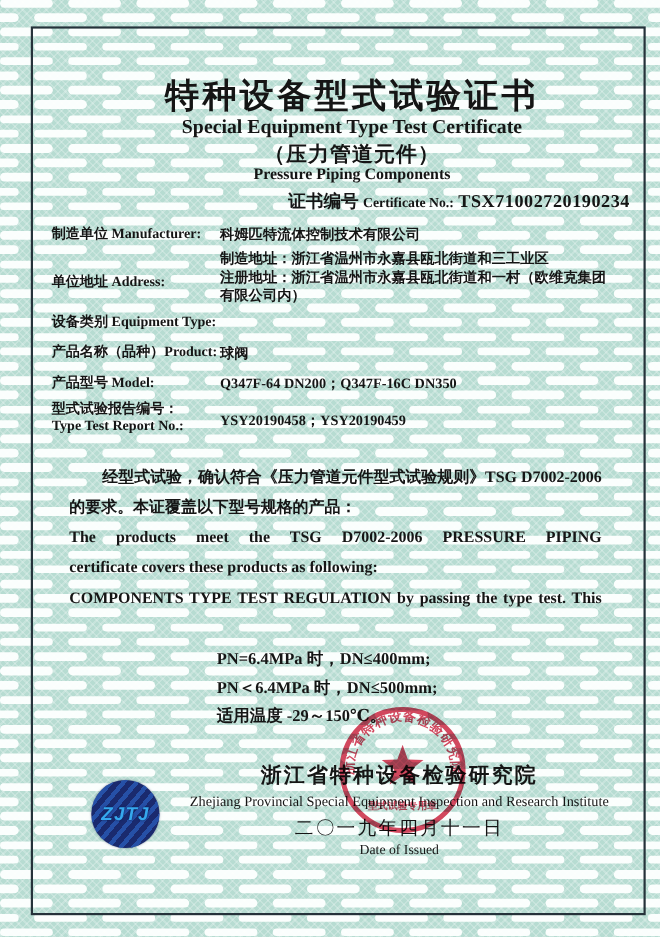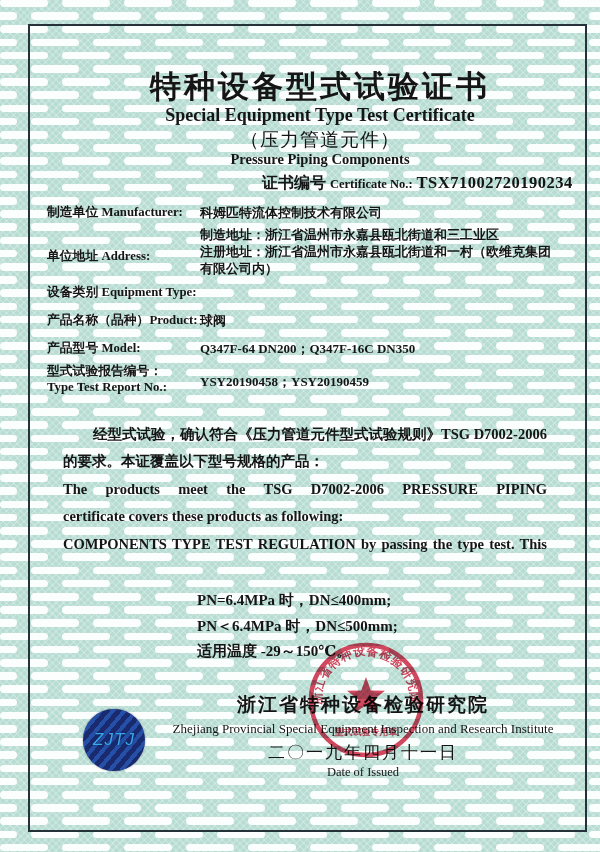--- a/index.html
+++ b/index.html
@@ -14,21 +14,21 @@
   .pill{position:absolute;width:48px;height:7.5px;border-radius:4px;background:rgba(253,255,254,.96);}
   
   .frame{position:absolute;left:28px;top:24px;width:555px;height:804px;
          border:2px solid #25323a;z-index:1;pointer-events:none;}
   .content{position:absolute;inset:0;z-index:2;}
   .abs{position:absolute;}
   
   .hdr{left:40px;width:560px;text-align:center;}
   .title-cn{top:66px;font-size:31px;font-weight:bold;letter-spacing:3px;}
   .title-en{top:105px;font-size:18px;font-weight:bold;}
-  .sub-cn{top:127px;font-size:19px;letter-spacing:1px;font-weight:400;}
+  .sub-cn{top:127px;font-size:19px;letter-spacing:1px;font-weight:700;}
   .sub-en{top:151px;font-size:14.5px;font-weight:bold;}
   .certline{left:262px;top:173px;white-space:nowrap;}
   .certline .cn{font-size:16px;font-weight:600;}
   .certline .en{font-size:12.5px;font-weight:bold;}
   .certline .no{font-size:16.5px;font-weight:bold;letter-spacing:.5px;}
   
   .frow{position:absolute;left:47px;right:40px;}
   .flabel{position:absolute;left:0;top:0;font-size:12.8px;font-weight:bold;white-space:nowrap;}
   .flabel .l2{display:block;}
   .fvalue{margin-left:153px;font-size:13px;font-weight:bold;line-height:17px;}
@@ -49,21 +49,21 @@
   .issuer .date-en{font-size:12.5px;margin-top:1px;}
   
   .red-stamp{left:306px;top:640px;width:120px;height:120px;z-index:3;
              opacity:.85;mix-blend-mode:multiply;}
   
   .blue-seal{left:83px;top:709px;width:62px;height:62px;border-radius:50%;
      background:#1a2a6e;overflow:hidden;z-index:3;box-shadow:0 0 2px rgba(10,20,60,.5);}
   .blue-seal .stripes{position:absolute;inset:-10px;
      background-image:repeating-linear-gradient(130deg, rgba(47,111,214,.55) 0 4px, rgba(0,0,0,0) 4px 9px);}
   .blue-seal .zjtj{position:absolute;inset:0;display:flex;align-items:center;justify-content:center;
-     font-family:"Liberation Sans","DejaVu Sans",sans-serif;font-weight:normal;font-style:italic;
+     font-family:"Liberation Sans","DejaVu Sans",sans-serif;font-weight:bold;font-style:italic;
      font-size:17px;color:#35a8ee;text-shadow:0 0 2px #0a1a4a;letter-spacing:1px;}
 </style>
 </head>
 <body>
 
 <div class="page">
 
   <div id="pattern">
       <div class="pill" style="left: 0px; top: -1px;"></div>
       <div class="pill" style="left: 62px; top: -1px;"></div>

